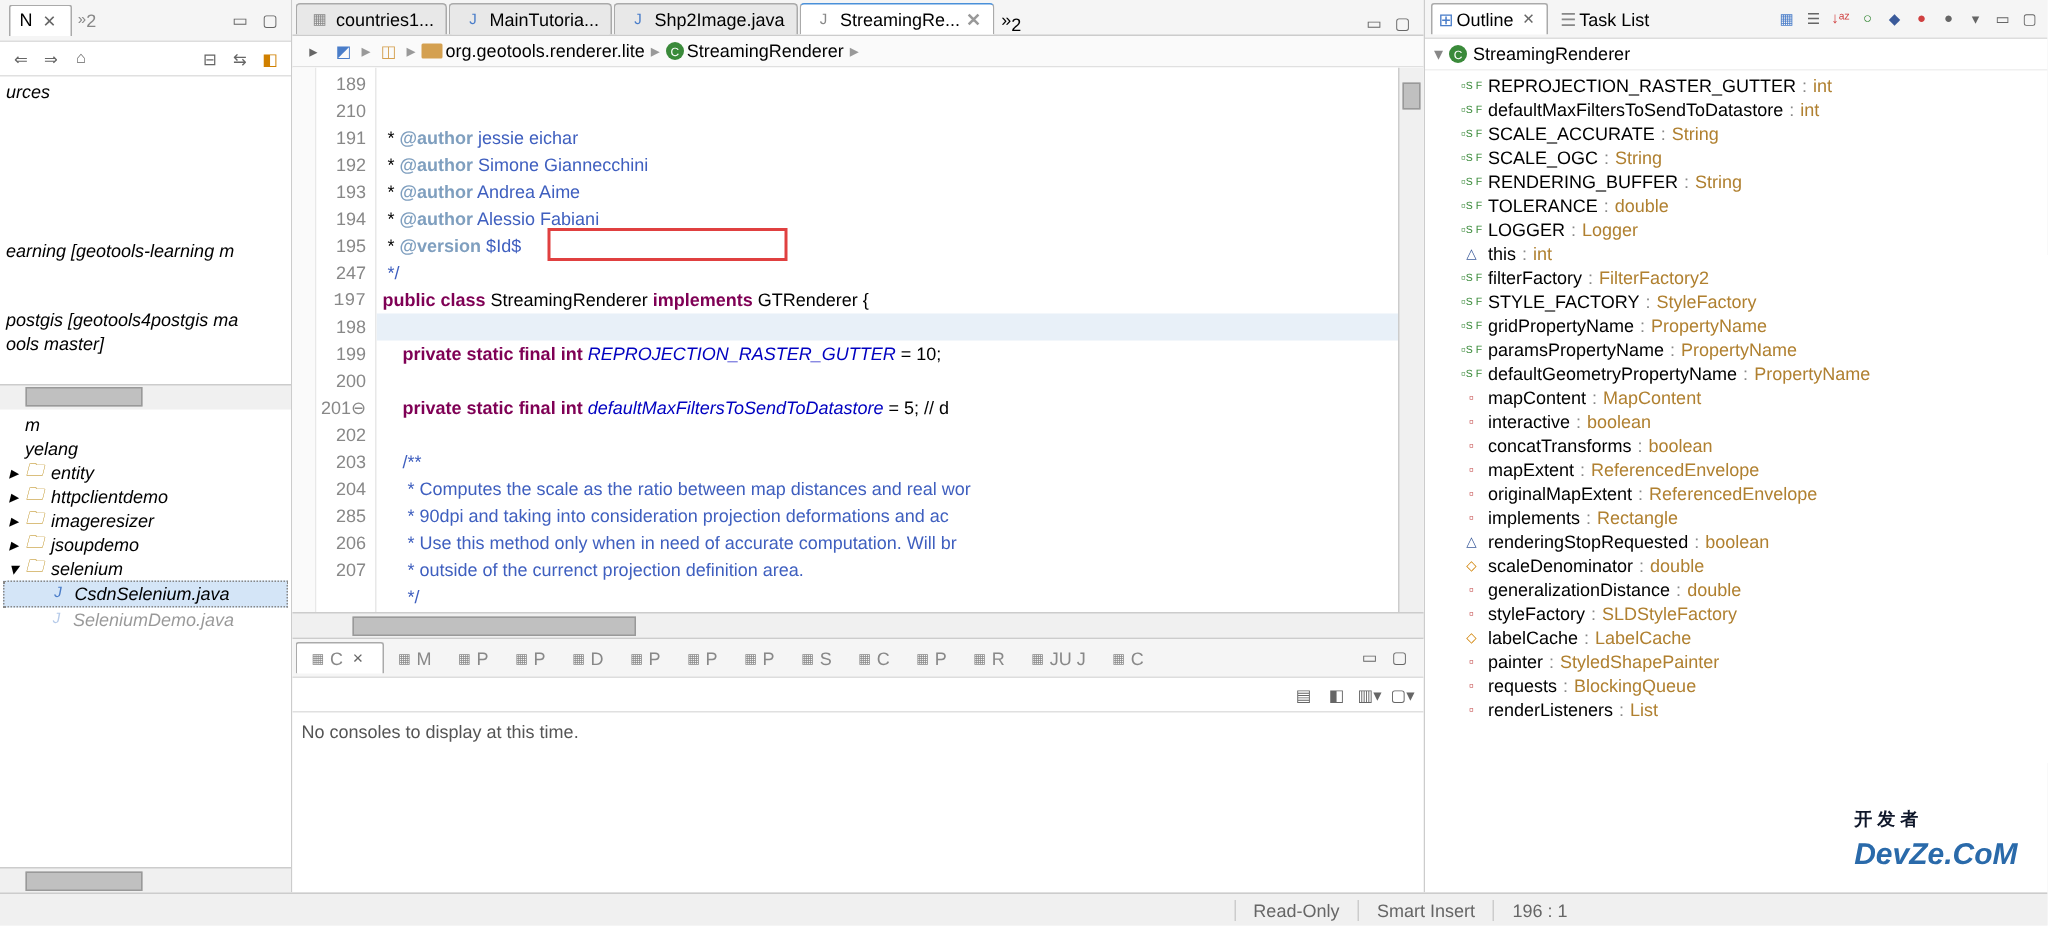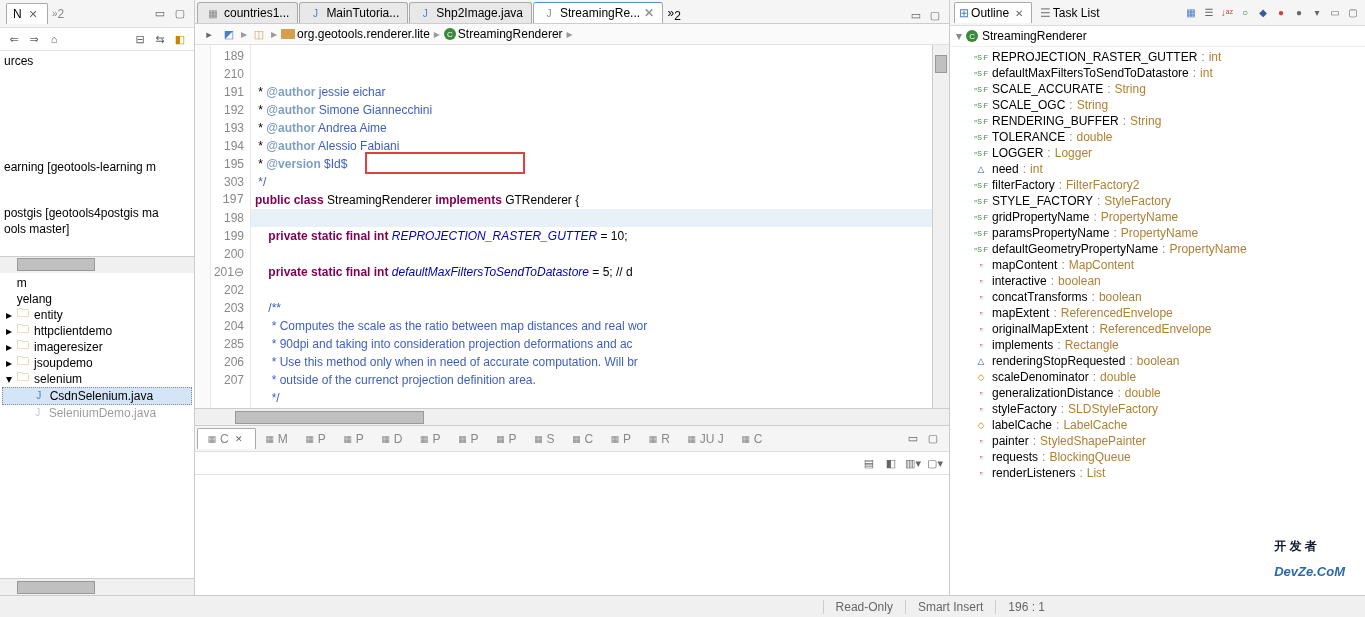--- a/index.html
+++ b/index.html
@@ -4,21 +4,21 @@
 <style>
 * { box-sizing: border-box; margin: 0; padding: 0; font-family: "Segoe UI", Tahoma, sans-serif; font-size: 12px; }
 body { background: #f0f0f0; width: 1365px; height: 617px; overflow: hidden; display: flex; flex-direction: column; }
 .main-area { display: flex; flex: 1; overflow: hidden; }
 .left-panel { width: 195px; background: #fff; border-right: 1px solid #ccc; display: flex; flex-direction: column; }
 .panel-header { display: flex; align-items: center; padding: 3px 6px; background: #f5f5f5; border-bottom: 1px solid #ddd; }
 .panel-header .tab { padding: 2px 6px; background: #fff; border: 1px solid #aaa; border-bottom: none; border-radius: 2px 2px 0 0; margin-right: 4px; }
 .panel-header .icons { margin-left: auto; display: flex; gap: 4px; }
 .icon-btn { width: 16px; height: 16px; display: inline-flex; align-items: center; justify-content: center; cursor: pointer; color: #666; font-size: 11px; }
 .toolbar-row { display: flex; gap: 4px; padding: 3px 6px; border-bottom: 1px solid #e0e0e0; align-items: center; }
-.tree { flex: 1; overflow: auto; padding: 2px; }
+.tree { flex: 1; overflow: auto; padding: 2px; font-style: italic; }
 .tree-item { display: flex; align-items: center; padding: 1px 2px; gap: 4px; white-space: nowrap; overflow: hidden; text-overflow: ellipsis; }
 .tree-item .fold-icon { width: 14px; height: 14px; display: inline-flex; align-items: center; justify-content: center; color: #b8860b; }
 .tree-item.selected { background: #d4e5f7; border: 1px dotted #888; }
 .scrollbar-h { height: 17px; background: #f0f0f0; border-top: 1px solid #ccc; display: flex; align-items: center; }
 .scrollbar-h .thumb { background: #c0c0c0; height: 13px; margin: 0 17px; border: 1px solid #999; }
 
 .center-panel { flex: 1; display: flex; flex-direction: column; background: #fff; border-right: 1px solid #ccc; }
 .editor-tabs { display: flex; background: #f5f5f5; border-bottom: 1px solid #ccc; padding: 2px 2px 0 2px; align-items: flex-end; }
 .editor-tab { display: flex; align-items: center; gap: 4px; padding: 3px 8px; background: #e8e8e8; border: 1px solid #aaa; border-bottom: none; border-radius: 3px 3px 0 0; margin-right: 1px; cursor: pointer; font-size: 11px; }
 .editor-tab.active { background: #fff; border-top: 1px solid #4a90d9; }
@@ -67,21 +67,21 @@
 .oi-orange { color: #d08000; }
 .oi-name { color: #000; }
 .oi-type { color: #b08030; }
 .class-icon { width: 12px; height: 12px; border-radius: 50%; background: #3a8a3a; color: #fff; font-size: 8px; display: inline-flex; align-items: center; justify-content: center; }
 
 .status-bar { height: 22px; background: #f0f0f0; border-top: 1px solid #ccc; display: flex; align-items: center; padding: 0 8px; font-size: 11px; color: #666; }
 .status-bar .cell { padding: 0 12px; border-left: 1px solid #ccc; }
 .status-bar .spacer { flex: 1; }
 .watermark { position: absolute; right: 20px; bottom: 35px; font-size: 22px; font-weight: bold; pointer-events: none; }
 .watermark .w1 { color: #0f172a; }
-.watermark .w2 { color: #2a6aaa; font-style: italic; font-size: 13px; }
+.watermark .w2 { color: #2a6aaa; font-style: italic; font-size: 20px; }
 .tab-letter { display:inline-flex; width:12px; height:12px; align-items:center; justify-content:center; font-size:9px; color:#888; }
 .pkg-icon { width:14px; height:10px; background:#d4a050; display:inline-block; border-radius:1px; }
 </style>
 </head>
 <body>
 
 <div class="main-area">
 
   <div class="left-panel">
     <div class="panel-header">
@@ -181,21 +181,21 @@
     <div class="editor-body">
       <div class="ruler"></div>
       <div class="gutter" id="gutter">
           <div style="height: 18px;">189</div>
           <div style="height: 18px;">210</div>
           <div style="height: 18px;">191</div>
           <div style="height: 18px;">192</div>
           <div style="height: 18px;">193</div>
           <div style="height: 18px;">194</div>
           <div style="height: 18px;">195</div>
-          <div style="height: 18px;">303</div>
+          <div style="height: 18px;">247</div>
           <div style="height: 18px; font-family: Liberation Mono, monospace;">197</div>
           <div style="height: 18px;">198</div>
           <div style="height: 18px;">199</div>
           <div style="height: 18px;">200</div>
           <div style="height: 18px;">201⊖</div>
           <div style="height: 18px;">202</div>
           <div style="height: 18px;">203</div>
           <div style="height: 18px;">204</div>
           <div style="height: 18px;">285</div>
           <div style="height: 18px;">206</div>
@@ -276,20 +276,23 @@
             <span class="icon-btn">▢</span>
           </span>
         </div>
       <div class="console-toolbar">
         <span class="icons">
           <span class="icon-btn">▤</span>
           <span class="icon-btn">◧</span>
           <span class="icon-btn">▥▾</span>
           <span class="icon-btn">▢▾</span>
         </span>
+      </div>
+      <div class="console-body">
+        <span>No consoles to display at this time.</span>
       </div>
     </div>
   </div>
 
   <div class="right-panel">
     <div class="outline-header">
       <span class="tab active">
           <span style="color:#4a7dc9;">⊞</span> 
           <span>Outline</span> 
           <span class="icon-btn">✕</span>
@@ -354,21 +357,21 @@
           <span class="oi-type">double</span>
         </div>
         <div class="outline-item">
           <span class="marker oi-sf">▫<sup style="color:#3a8a3a;font-size:7px;">S F</sup></span>
           <span class="oi-name">LOGGER</span>
           <span style="color:#888;"> : </span>
           <span class="oi-type">Logger</span>
         </div>
         <div class="outline-item">
           <span class="marker oi-blue">△</span>
-          <span class="oi-name">need</span>
+          <span class="oi-name">this</span>
           <span style="color:#888;"> : </span>
           <span class="oi-type">int</span>
         </div>
         <div class="outline-item">
           <span class="marker oi-sf">▫<sup style="color:#3a8a3a;font-size:7px;">S F</sup></span>
           <span class="oi-name">filterFactory</span>
           <span style="color:#888;"> : </span>
           <span class="oi-type">FilterFactory2</span>
         </div>
         <div class="outline-item">

